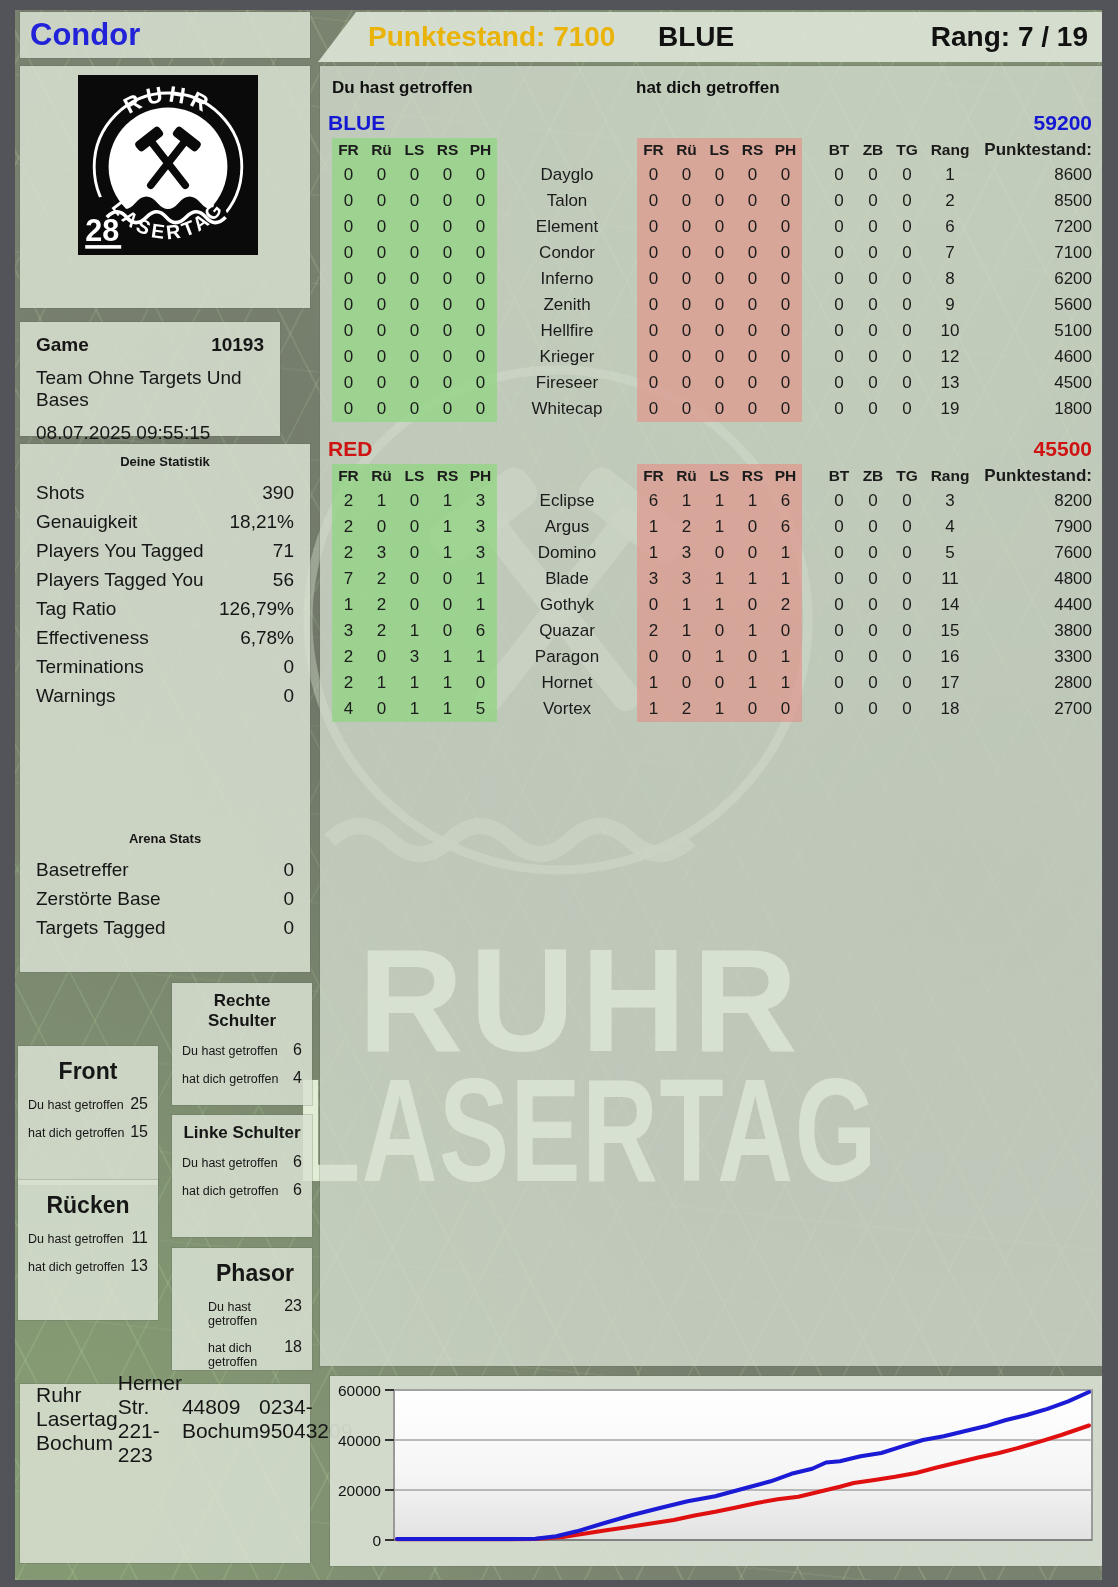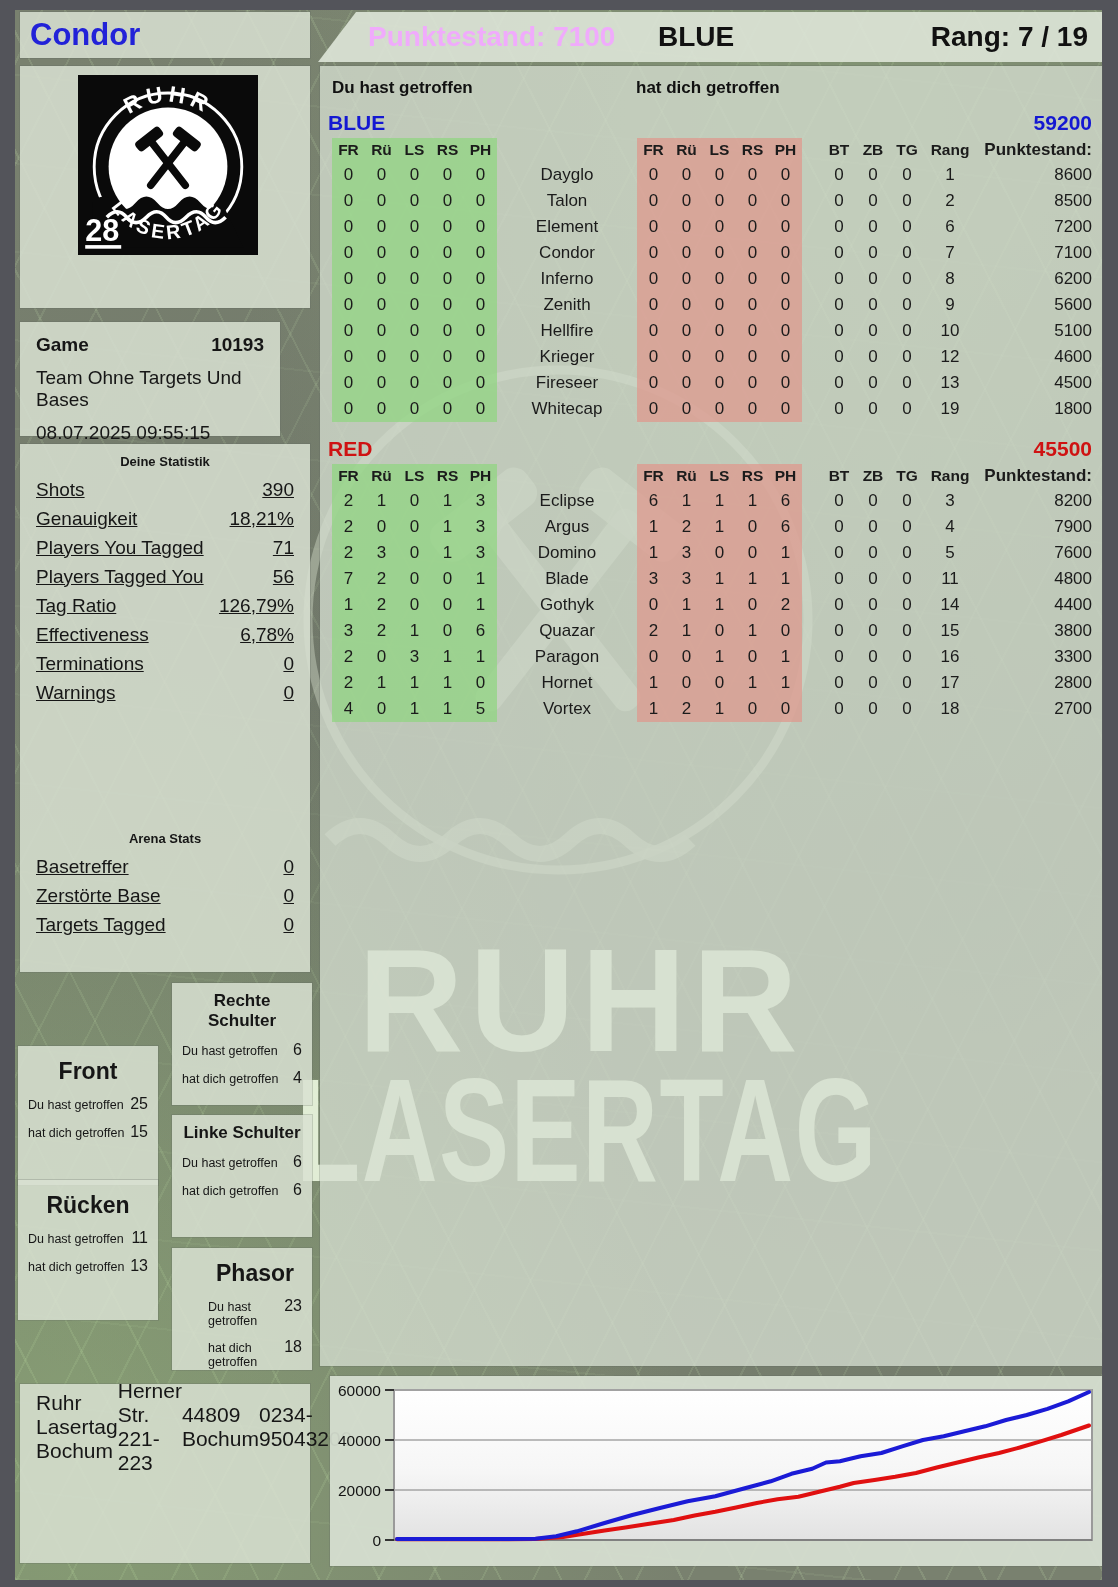--- a/index.html
+++ b/index.html
@@ -19,49 +19,49 @@
   .wm-ruhr{left:358px;top:928px;font-weight:700;font-size:146px;letter-spacing:6px;color:rgba(233,245,221,.92);}
   .wm-laser{left:296px;top:1058px;font-weight:700;font-size:146px;letter-spacing:2px;color:rgba(233,245,221,.92);transform:scaleX(.72);transform-origin:left top;}
   .wm-slogan{left:226px;top:1182px;font-family:"DejaVu Serif",serif;font-size:49px;letter-spacing:5px;color:rgba(235,246,224,.95);}
   .wm-logo{left:300px;top:320px;opacity:.4;}
   .panel{position:absolute;z-index:2;background:rgba(216,225,210,.86);box-shadow:0 0 0 1px rgba(95,105,95,.25);}
   
   .condor-box{left:20px;top:12px;width:290px;height:46px;display:flex;align-items:center;padding-left:10px;box-sizing:border-box;}
   .condor-box .t{font-size:31px;font-weight:700;color:#2222d8;}
   .header-band{left:318px;top:12px;width:784px;height:50px;clip-path:polygon(38px 0,100% 0,100% 100%,0 100%);
       display:flex;align-items:center;box-sizing:border-box;padding:0 14px 0 50px;background:rgba(222,230,216,.9);}
-  .header-band .score{font-size:28px;font-weight:700;color:#f0abfc;}
+  .header-band .score{font-size:28px;font-weight:700;color:#eab308;}
   .header-band .team{font-size:28px;font-weight:700;color:#111;position:absolute;left:340px;}
   .header-band .rank{font-size:28px;font-weight:700;color:#111;margin-left:auto;}
   
   .logo-panel{left:20px;top:66px;width:290px;height:242px;}
   .logo-sq{position:absolute;left:58px;top:9px;width:180px;height:180px;}
   
   .game-box{left:20px;top:322px;width:260px;height:114px;box-sizing:border-box;padding:12px 16px;font-size:19px;color:#161616;}
   .game-box .r1{display:flex;justify-content:space-between;font-weight:700;}
   .game-box .ln{margin-top:11px;}
   
   .stats-box{left:20px;top:444px;width:290px;height:528px;box-sizing:border-box;padding:10px 16px;color:#161616;}
   .sec-title{font-size:13px;font-weight:700;margin-bottom:6px;text-align:center;}
-  .srow{display:flex;justify-content:space-between;font-size:19px;height:29px;align-items:center;text-decoration:underline;}
+  .srow{display:flex;justify-content:space-between;font-size:19px;height:29px;align-items:flex-end;}
   .arena-gap{height:124px;}
   
   .zone{box-sizing:border-box;padding:6px 10px;color:#161616;}
   #zone-rechte_schulter{left:172px;top:983px;width:140px;height:122px;}
   #zone-front{left:18px;top:1046px;width:140px;height:139px;}
   #zone-linke_schulter{left:172px;top:1115px;width:140px;height:122px;}
   #zone-ruecken{left:18px;top:1180px;width:140px;height:140px;}
   #zone-phasor{left:172px;top:1248px;width:140px;height:122px;padding-left:36px;}
   .ztitle{text-align:center;font-weight:700;font-size:17px;margin:2px 0 8px;}
   .zone.big .ztitle{font-size:23px;margin-top:6px;}
   .zrow{display:flex;justify-content:space-between;align-items:baseline;margin-top:10px;}
   .zlabel{font-size:12.5px;}
   .zval{font-size:16px;}
   
-  .footer-box{left:20px;top:1384px;width:290px;height:179px;box-sizing:border-box;padding:22px 16px;font-size:21px;color:#161616;}
+  .footer-box{left:20px;top:1384px;width:290px;height:179px;box-sizing:border-box;padding:14px 16px;font-size:21px;color:#161616;}
   .footer-box div{height:42px;display:flex;align-items:center;}
   
   .main-panel{left:320px;top:66px;width:782px;height:1300px;background:rgba(213,222,207,.78);}
   .hitcol{position:absolute;top:12px;font-size:17px;font-weight:700;color:#111;}
   .hitcol.you{left:12px;} .hitcol.them{left:316px;}
   #teams{position:absolute;left:0;top:42px;right:6px;}
   .team-head{height:30px;display:flex;justify-content:space-between;align-items:center;padding:0 4px 0 8px;font-size:21px;font-weight:700;}
   .trow{display:grid;grid-template-columns:12px repeat(5,33px) 140px repeat(5,33px) 20px 34px 34px 34px 52px 1fr;
         align-items:stretch;height:26px;color:#1b1b1b;}
   .trow.thead{height:24px;font-size:15.5px;font-weight:bold;}

